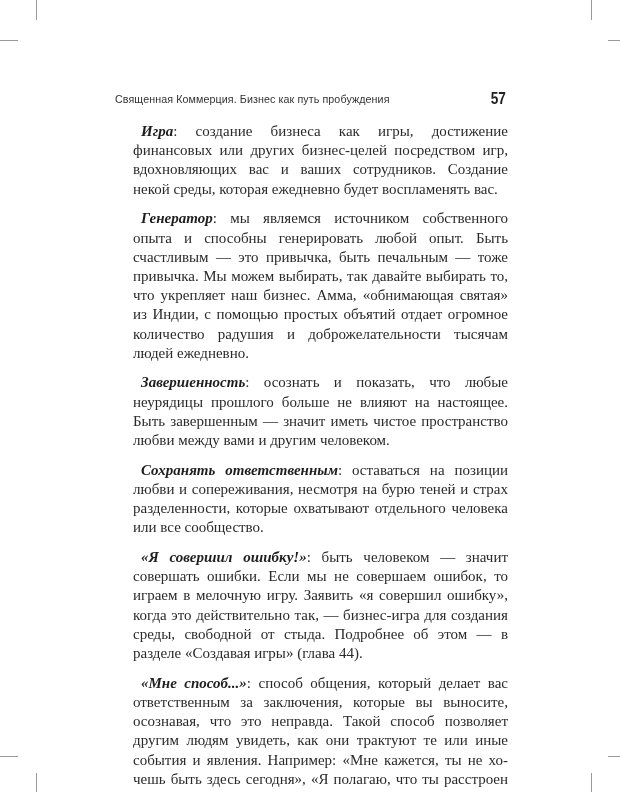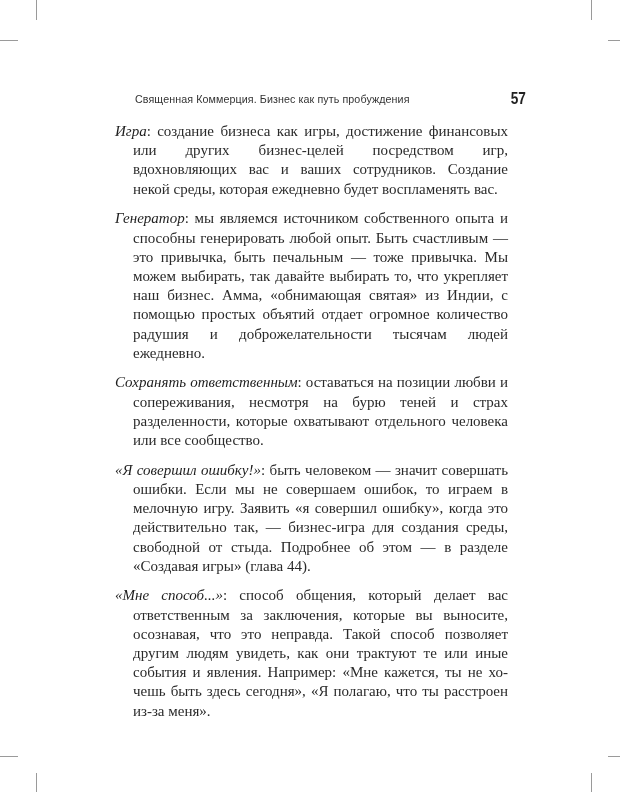--- a/index.html
+++ b/index.html
@@ -1,23 +1,23 @@
 <!DOCTYPE html>
 <html><head>
 <meta charset="utf-8">
 <style>
   html, body { margin: 0; padding: 0; background: #ffffff; }
   body { width: 620px; height: 792px; position: relative; overflow: hidden; }
   .crop { position: absolute; background: #9a9a9a; }
-  .header { position: absolute; left: 115px; top: 91px; width: 393px; height: 20px; margin-left: 20px; }
+  .header { position: absolute; left: 115px; top: 91px; width: 393px; height: 20px; }
   .running-title { position: absolute; left: 0; top: 2px; font-family: "Liberation Sans", sans-serif; font-size: 11.5px; color: #333; letter-spacing: 0.1px; transform: scaleX(0.93); transform-origin: left center; white-space: nowrap; }
   .page-number { position: absolute; right: 2px; top: -1px; font-family: "Liberation Sans", sans-serif; font-weight: bold; font-size: 16px; color: #222; transform: scaleX(0.85); transform-origin: right center; }
   .body-text { position: absolute; left: 115px; top: 122px; width: 393px; font-family: "Liberation Serif", serif; font-size: 15px; line-height: 19.2px; color: #2a2a2a; }
   .entry { margin: 0 0 10.5px 0; padding-left: 18px; text-indent: -18px; text-align: justify; hyphens: manual; }
-  .term { font-weight: normal; font-style: italic; color: #1e1e1e; }
+  .term { font-weight: bold; font-style: italic; color: #1e1e1e; margin-left: 26px; }
 </style>
 </head>
 <body>
 
 <div class="crop" style="left:36px;top:0;width:1px;height:20px;"></div>
 <div class="crop" style="left:591px;top:0;width:1px;height:20px;"></div>
 <div class="crop" style="left:0;top:40px;width:18px;height:1px;"></div>
 <div class="crop" style="left:608px;top:40px;width:12px;height:1px;"></div>
 <div class="crop" style="left:0;top:756px;width:18px;height:1px;"></div>
 <div class="crop" style="left:608px;top:756px;width:12px;height:1px;"></div>
@@ -25,17 +25,18 @@
 <div class="crop" style="left:591px;top:773px;width:1px;height:19px;"></div>
 
 <div class="header">
   <span class="running-title">Священная Коммерция. Бизнес как путь пробуждения</span>
   <span class="page-number">57</span>
 </div>
 
 <div class="body-text">
   <p class="entry"><span class="term">Игра</span><span>:</span><span> создание бизнеса как игры, достижение финансовых или других бизнес-целей посредством игр, вдохновляющих вас и ваших сотрудни­ков. Создание некой среды, которая ежедневно будет воспламенять вас.</span></p>
   <p class="entry"><span class="term">Генератор</span><span>:</span><span> мы являемся источником собственного опыта и способны генерировать любой опыт. Быть счастливым — это привычка, быть печальным — тоже привычка. Мы можем выбирать, так давайте вы­бирать то, что укрепляет наш бизнес. Амма, «обнимающая святая» из Индии, с помощью простых объятий отдает огромное количество радушия и доброжелательности тысячам людей ежедневно.</span></p>
+  <p class="entry"><span class="term">Завершенность</span><span>:</span><span> осознать и показать, что любые неурядицы прошло­го больше не влияют на настоящее. Быть завершенным — значит иметь чистое пространство любви между вами и другим человеком.</span></p>
   <p class="entry"><span class="term">Сохранять ответственным</span><span>:</span><span> оставаться на позиции любви и сопере­живания, несмотря на бурю теней и страх разделенности, которые охватывают отдельного человека или все сообщество.</span></p>
   <p class="entry"><span class="term">«Я совершил ошибку!»</span><span>:</span><span> быть человеком — значит совершать ошибки. Если мы не совершаем ошибок, то играем в мелочную игру. Заявить «я совершил ошибку», когда это действительно так, — бизнес-игра для создания среды, свободной от стыда. Подробнее об этом — в разделе «Создавая игры» (глава 44).</span></p>
   <p class="entry"><span class="term">«Мне способ...»</span><span>:</span><span> способ общения, который делает вас ответственным за заключения, которые вы выносите, осознавая, что это неправда. Такой способ позволяет другим людям увидеть, как они трактуют те или иные события и явления. Например: «Мне кажется, ты не хо­чешь быть здесь сегодня», «Я полагаю, что ты расстроен из-за меня».</span></p>
 
 </div>
 
 </body></html>

